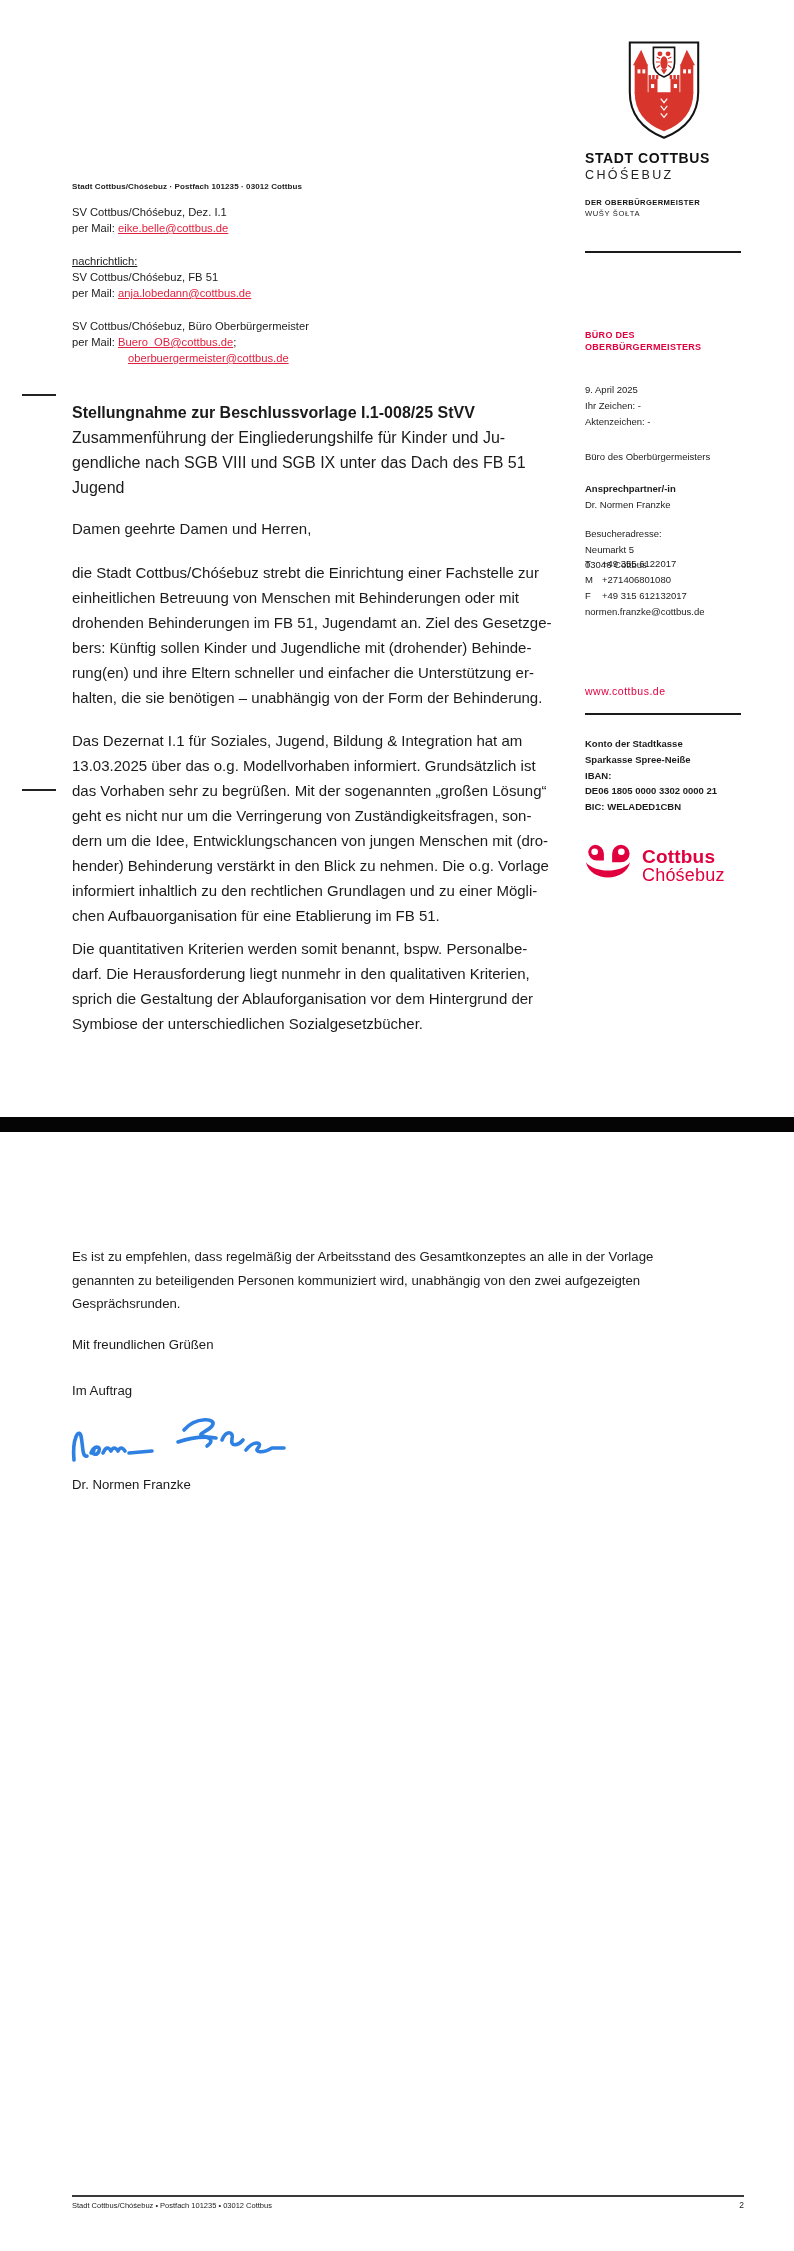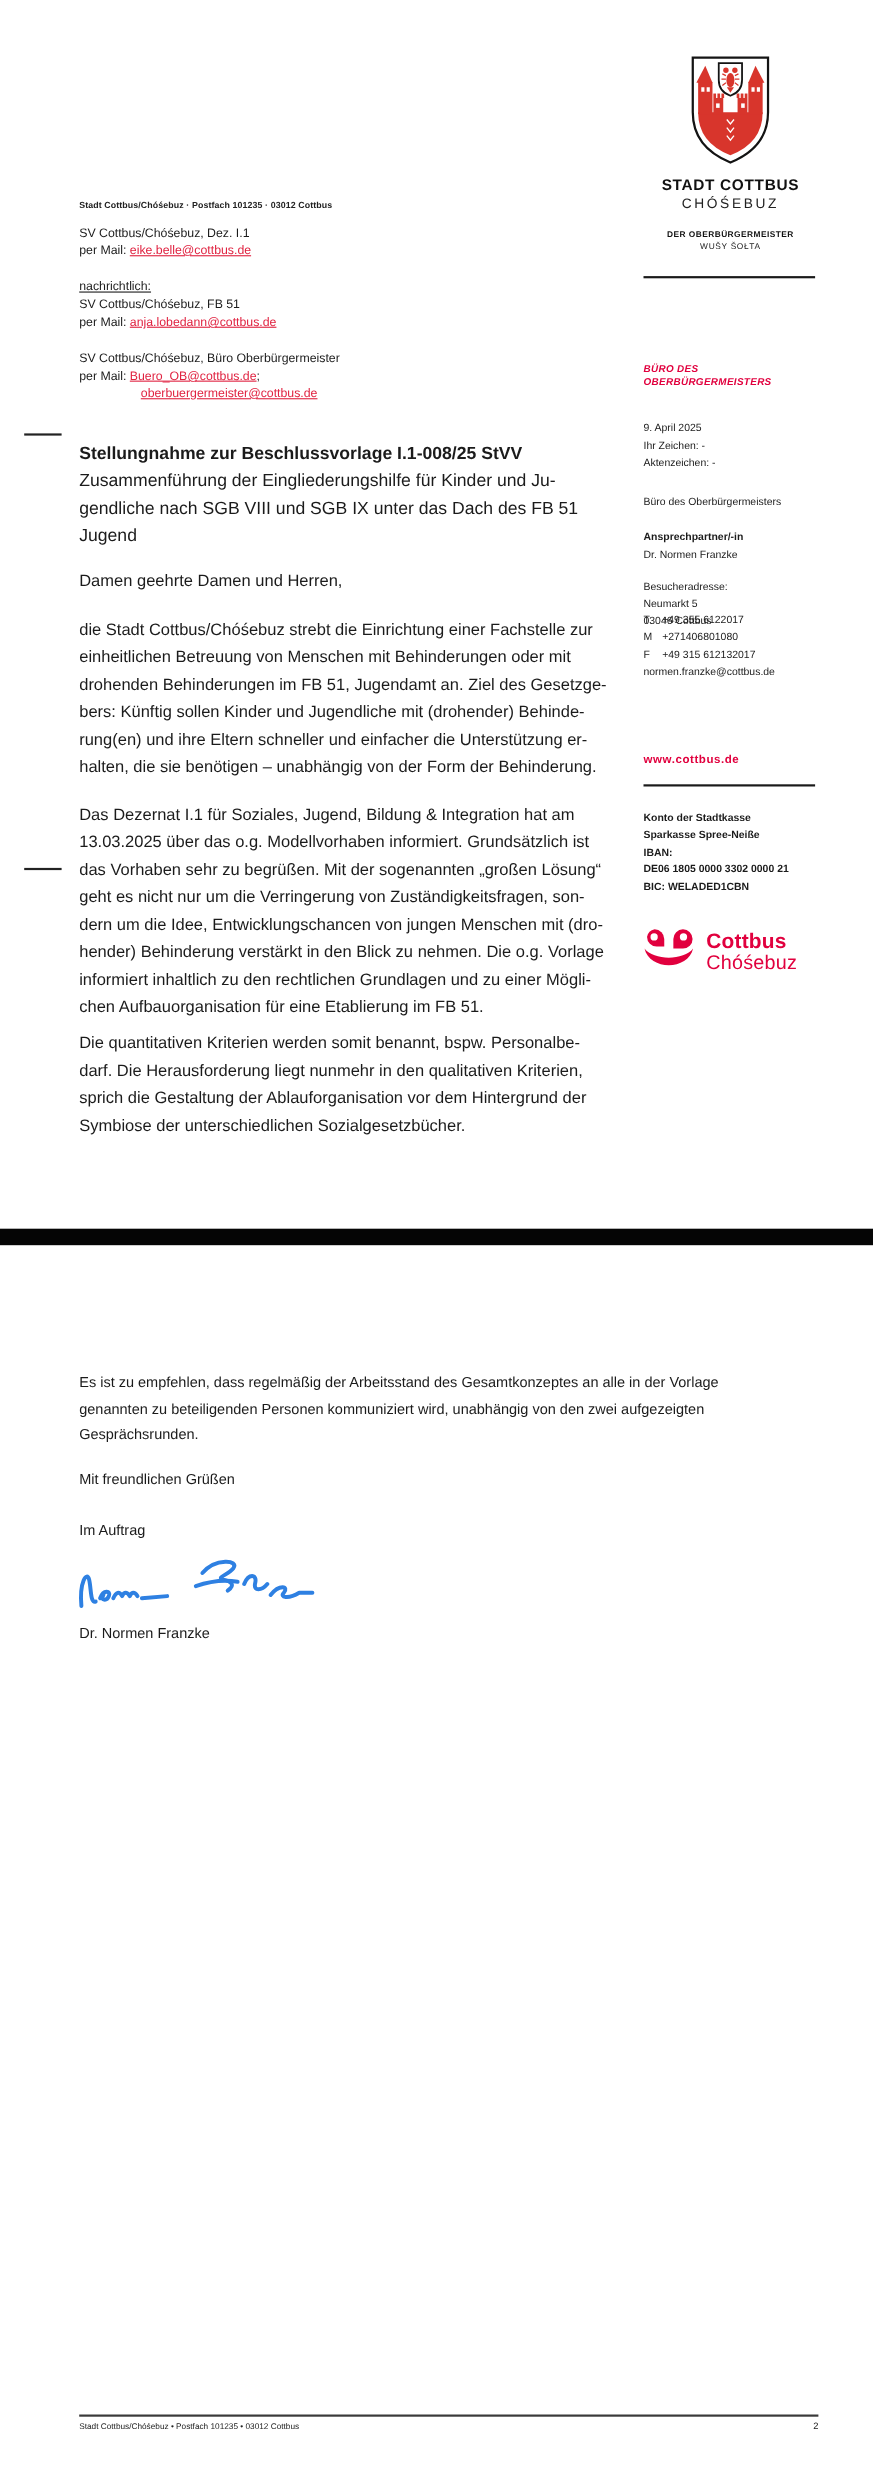--- a/index.html
+++ b/index.html
@@ -31,38 +31,38 @@
   .closing{left:72px;top:1337px;font-size:13.2px;}
   .imauftrag{left:72px;top:1383px;font-size:13.2px;}
   .signature{left:66px;top:1408px;}
   .signer{left:72px;top:1477px;font-size:13.2px;}
 
   .footer-rule{left:72px;top:2195px;width:672px;height:2px;background:#3a3a3a;}
   .footer-left{left:72px;top:2201px;font-size:7.5px;color:#222;}
   .footer-page{left:584px;top:2200px;width:160px;text-align:right;font-size:8.5px;color:#222;}
 
   
-  .rcol-header{left:585px;top:50px;width:158px;text-align:center;}
+  .rcol-header{left:585px;top:40px;width:158px;}
   .crest{display:block;margin:0 auto;}
   .city-bold{font-size:14px;font-weight:bold;letter-spacing:.6px;margin-top:9px;color:#111;}
   .city-sorb{font-size:12.5px;font-weight:400;letter-spacing:2.4px;margin-top:2px;color:#222;}
   .office-de{font-size:7.6px;font-weight:bold;letter-spacing:.4px;margin-top:16px;color:#111;}
   .office-sorb{font-size:7.6px;letter-spacing:.6px;margin-top:2px;color:#222;}
   .rule1{left:585px;top:251px;width:156px;height:2px;background:#1a1a1a;}
   .office-red{left:585px;top:330px;font-size:9px;font-weight:bold;line-height:11.5px;
-              letter-spacing:.3px;color:#e1003e;font-style:italic;}
+              letter-spacing:.3px;color:#e1003e;}
   .r-block{left:585px;font-size:9.5px;line-height:16px;color:#1b1b1b;}
   .dateblock{top:382px;}
   .unitline{top:449px;}
   .contact{top:481px;}
   .contact .b{font-weight:bold;}
   .visit{top:526px;line-height:15.5px;}
   .phones{top:556px;}
   .phones .lab{display:inline-block;width:17px;}
-  .website{left:585px;top:685px;font-size:10.5px;font-weight:bold;letter-spacing:.5px;color:#e1003e;}
+  .website{left:585px;top:685px;font-size:10.5px;font-weight:normal;letter-spacing:.5px;color:#e1003e;}
   .rule2{left:585px;top:713px;width:156px;height:2px;background:#1a1a1a;}
   .bank{top:736px;font-weight:600;line-height:15.8px;}
   .logo{left:583px;top:843px;display:flex;align-items:center;}
   .logo-text{margin-left:9px;line-height:18px;}
   .logo-bold{font-size:19px;font-weight:bold;color:#e1003e;letter-spacing:.2px;}
   .logo-sorb{font-size:18px;font-weight:400;color:#e1003e;letter-spacing:.2px;}
 </style>
 </head>
 <body>
 

